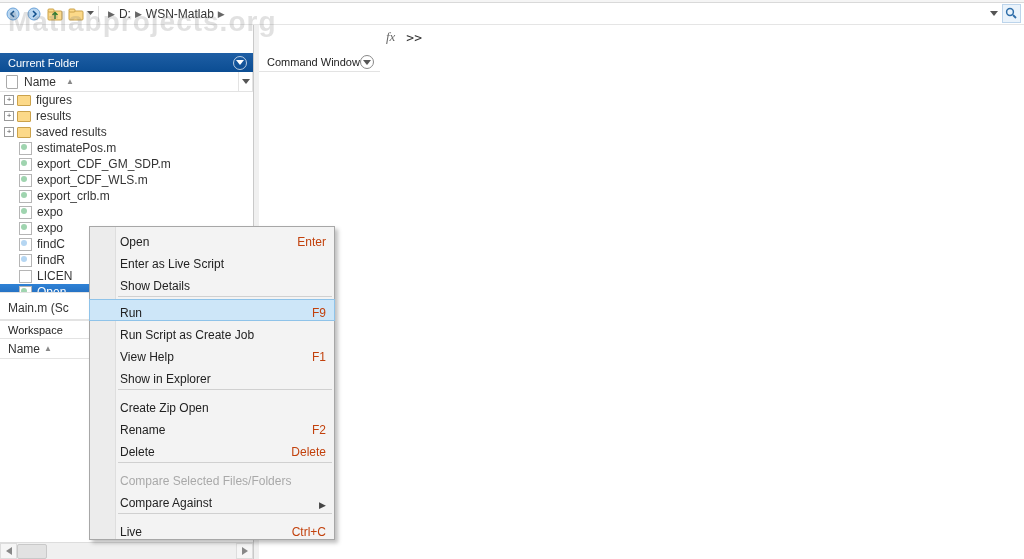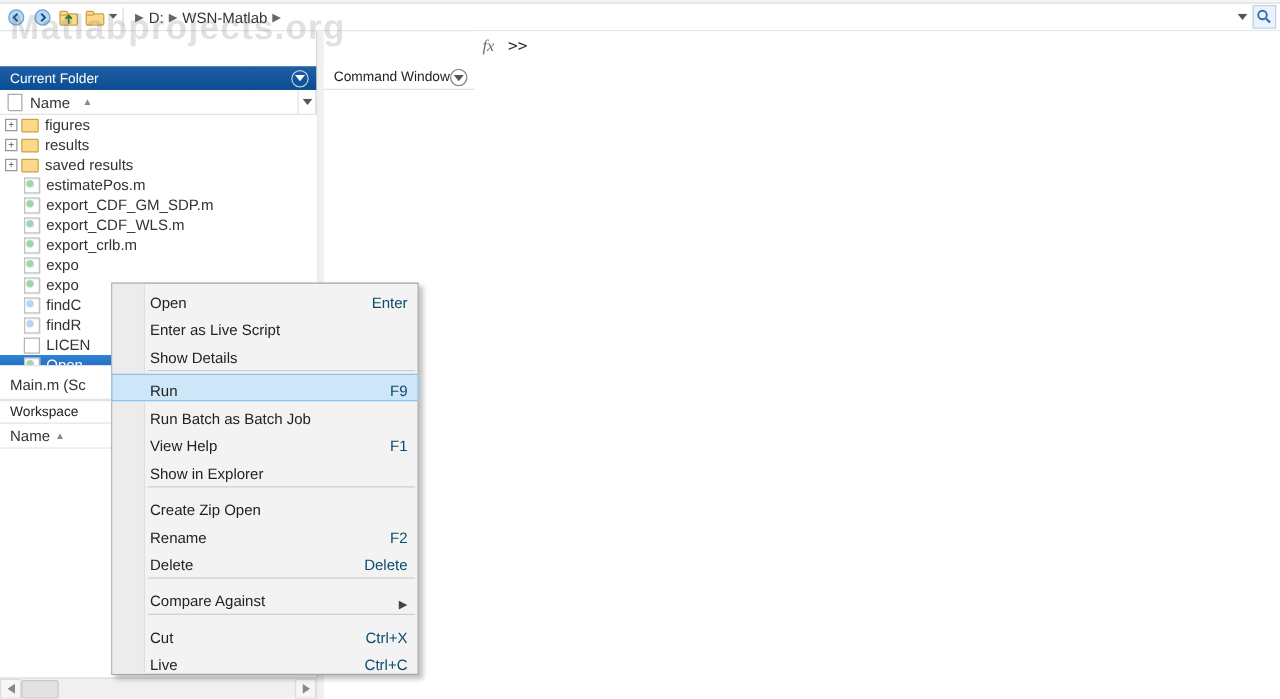--- a/index.html
+++ b/index.html
@@ -73,21 +73,21 @@
   .cmd-body { flex:1; background:#fff; position:relative; }
   .cmd-line { display:flex; align-items:center; padding:4px 0 0 4px; font-size:13px; }
   .fx { font-family: "Times New Roman", serif; font-style: italic; color:#6a6a6a; font-size:13px; padding:0 6px 0 2px; cursor:pointer; border-right:1px solid transparent; }
   .prompt { color:#333; font-family: Consolas, monospace; font-size:13px; padding-left:4px; }
 
   
   .ctx { position:absolute; top:201px; left:89px; width:246px; background:#f3f3f3; border:1px solid #a7a7a7; box-shadow: 3px 3px 4px rgba(0,0,0,.25); z-index:100; }
   .ctx-row { height:22px; display:flex; align-items:flex-end; padding:0 8px 0 30px; font-size:12px; color:#222; position:relative; cursor:default; }
   .ctx-row.hl { background:#cde6f8; border:1px solid #8fc3e9; margin:-1px; z-index:1; }
   .ctx-row.disabled { color:#a9a9a9; }
-  .ctx-row .shortcut { margin-left:auto; color:#0c4a6e; }
+  .ctx-row .shortcut { margin-left:auto; color:#c2410c; }
   .ctx-row .sub-arrow { margin-left:auto; font-size:9px; color:#444; }
   .ctx-sep { height:1px; background:#d0d0d0; margin:3px 2px 3px 28px; }
   .ctx-iconcol { position:absolute; top:0; bottom:0; left:0; width:26px; background:#ececec; border-right:1px solid #dedede; }
   .ctx-inner { position:relative; }
 
   
   .watermark { position:absolute; top:6px; left:8px; font-size:28px; font-weight:600; color:rgba(120,120,120,.22); letter-spacing:1px; pointer-events:none; z-index:5; }
 
   .divider-thin { border-bottom:1px solid #e3e3e3; }
 </style>
@@ -319,21 +319,21 @@
           </div>
           <div class="ctx-row">
             <span>Show Details</span>
           </div>
           <div class="ctx-sep"></div>
           <div class="ctx-row hl">
             <span>Run</span>
             <span class="shortcut">F9</span>
           </div>
           <div class="ctx-row">
-            <span>Run Batch as Batch Job</span>
+            <span>Run Script as Create Job</span>
           </div>
           <div class="ctx-row">
             <span>View Help</span>
             <span class="shortcut">F1</span>
           </div>
           <div class="ctx-row">
             <span>Show in Explorer</span>
           </div>
           <div class="ctx-sep"></div>
           <div class="ctx-row">
@@ -341,29 +341,28 @@
           </div>
           <div class="ctx-row">
             <span>Rename</span>
             <span class="shortcut">F2</span>
           </div>
           <div class="ctx-row">
             <span>Delete</span>
             <span class="shortcut">Delete</span>
           </div>
           <div class="ctx-sep"></div>
+          <div class="ctx-row disabled">
+            <span>Compare Selected Files/Folders</span>
+          </div>
           <div class="ctx-row">
             <span>Compare Against</span>
             <span class="sub-arrow">▶</span>
           </div>
           <div class="ctx-sep"></div>
           <div class="ctx-row">
-            <span>Cut</span>
-            <span class="shortcut">Ctrl+X</span>
-          </div>
-          <div class="ctx-row">
             <span>Live</span>
             <span class="shortcut">Ctrl+C</span>
           </div>
         </div>
     </div>
   </div>
 </div>
 
 </body></html>

